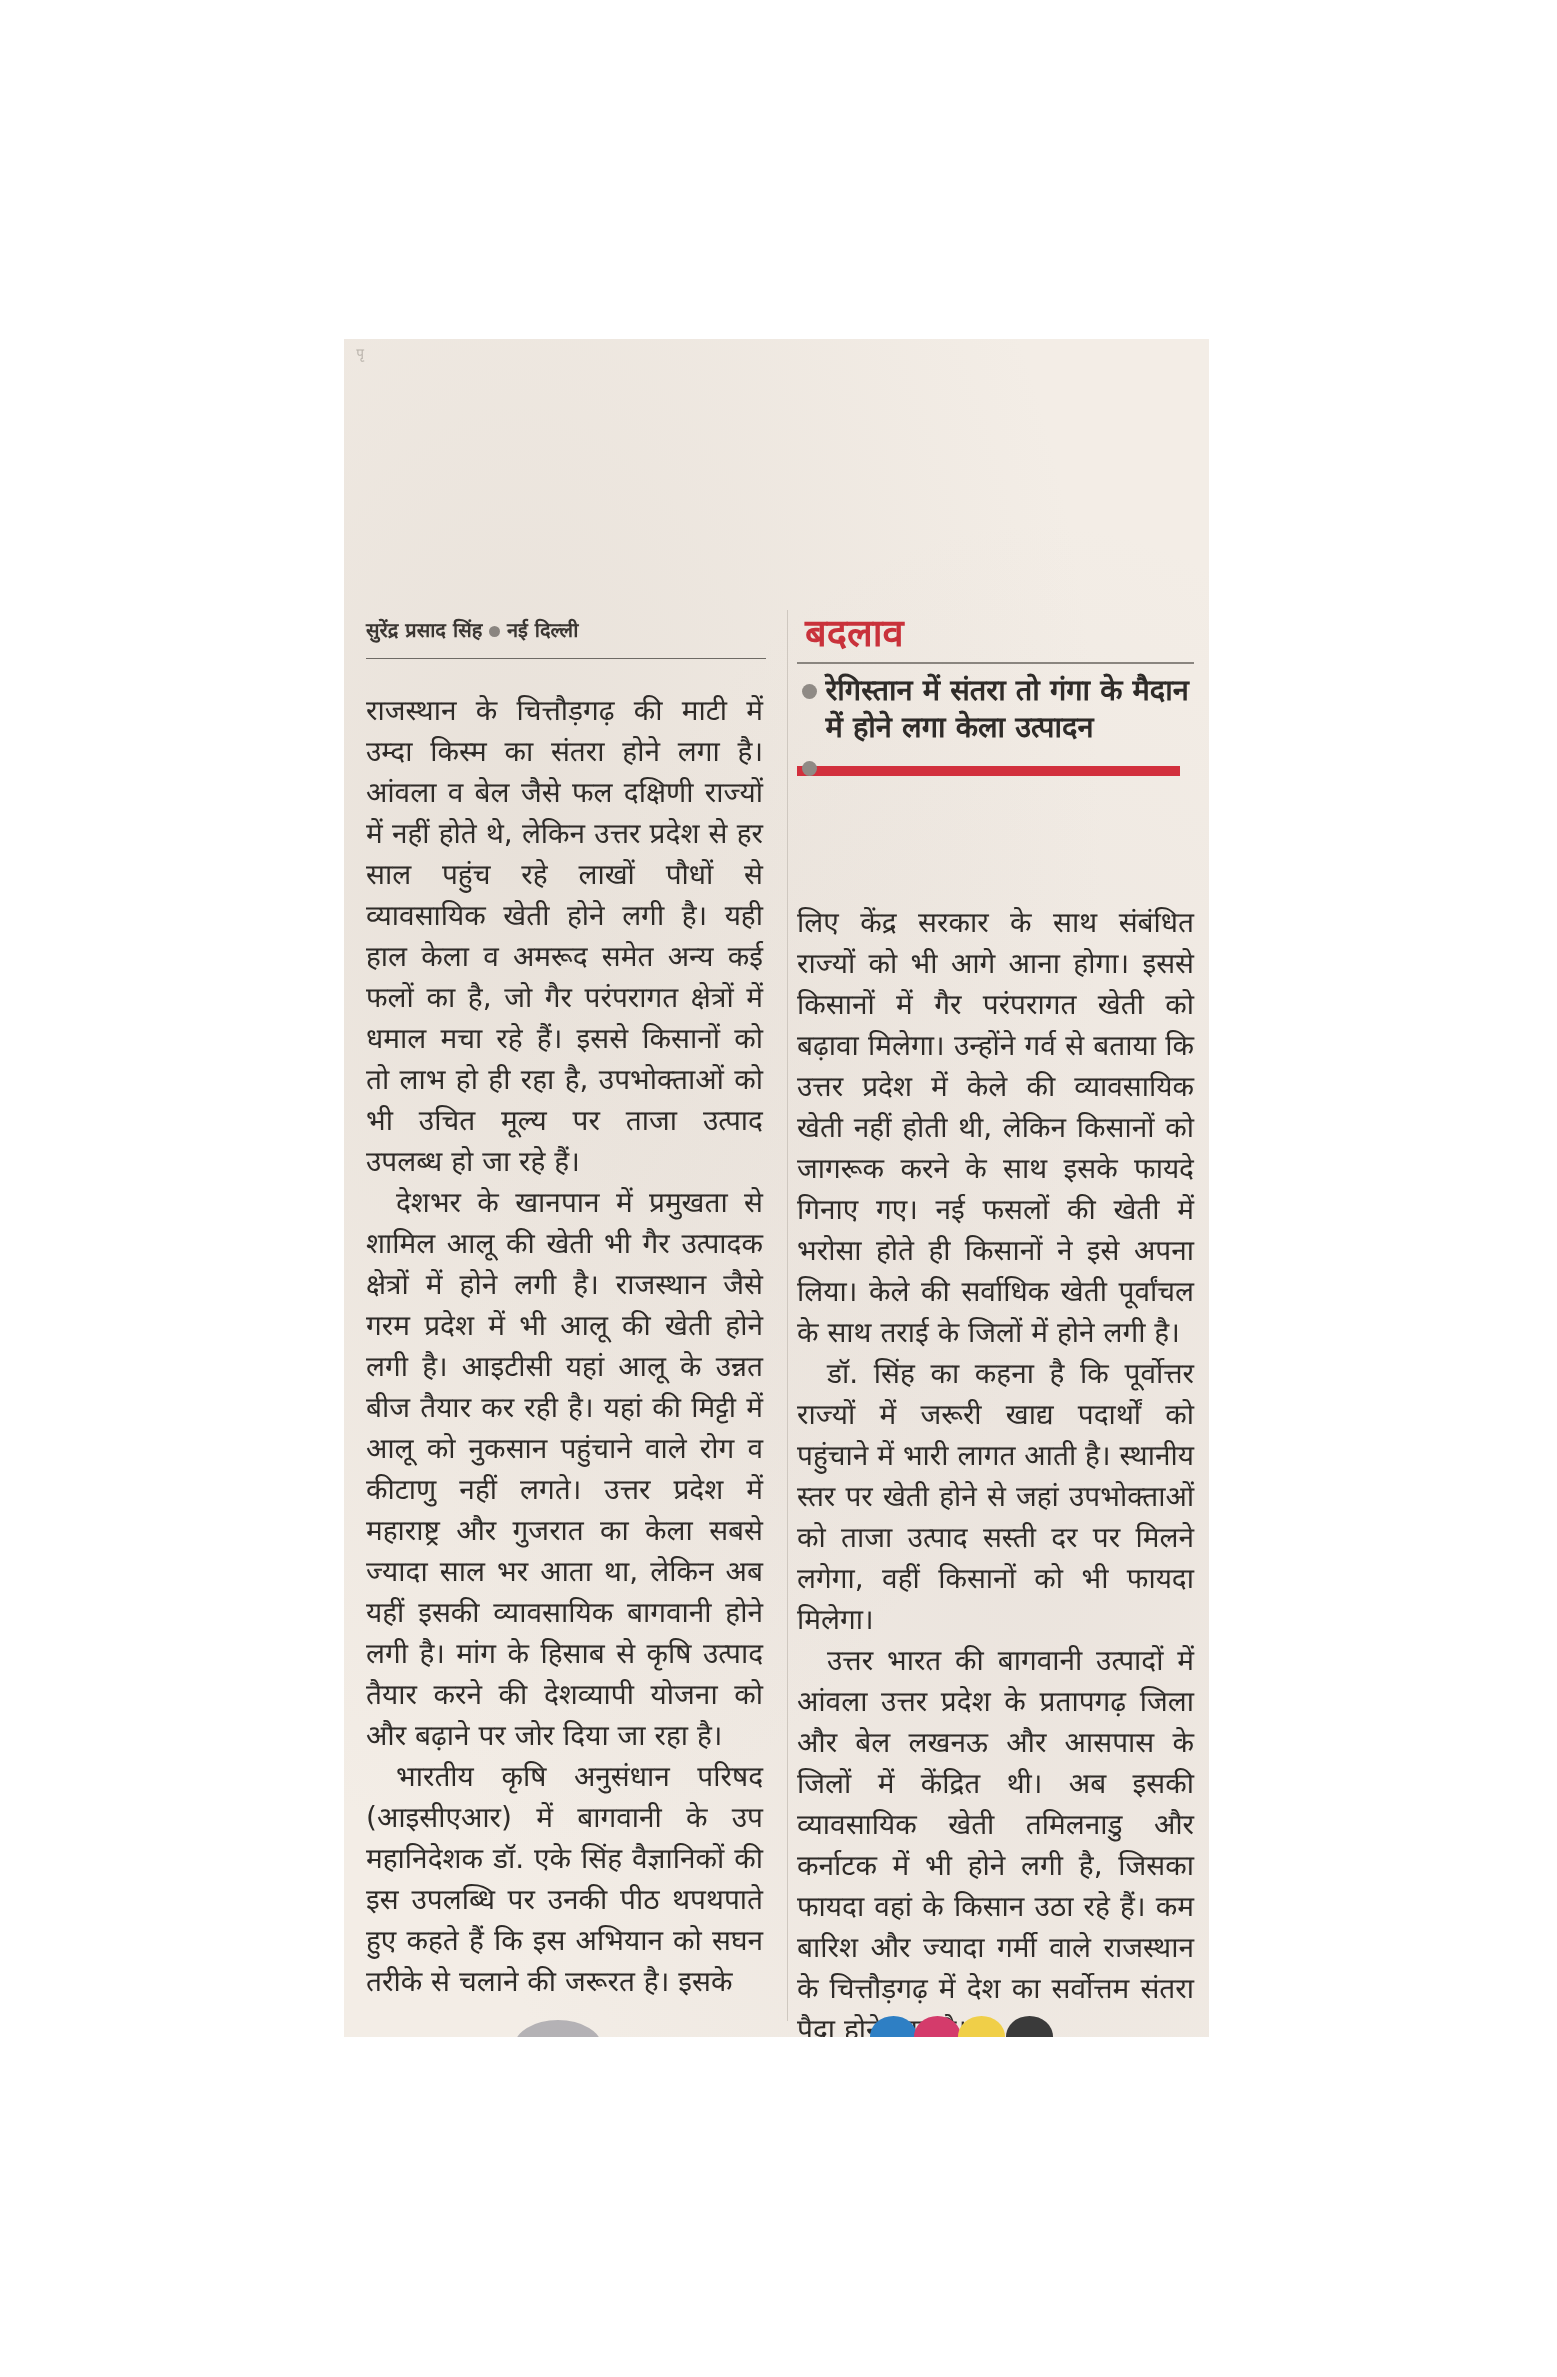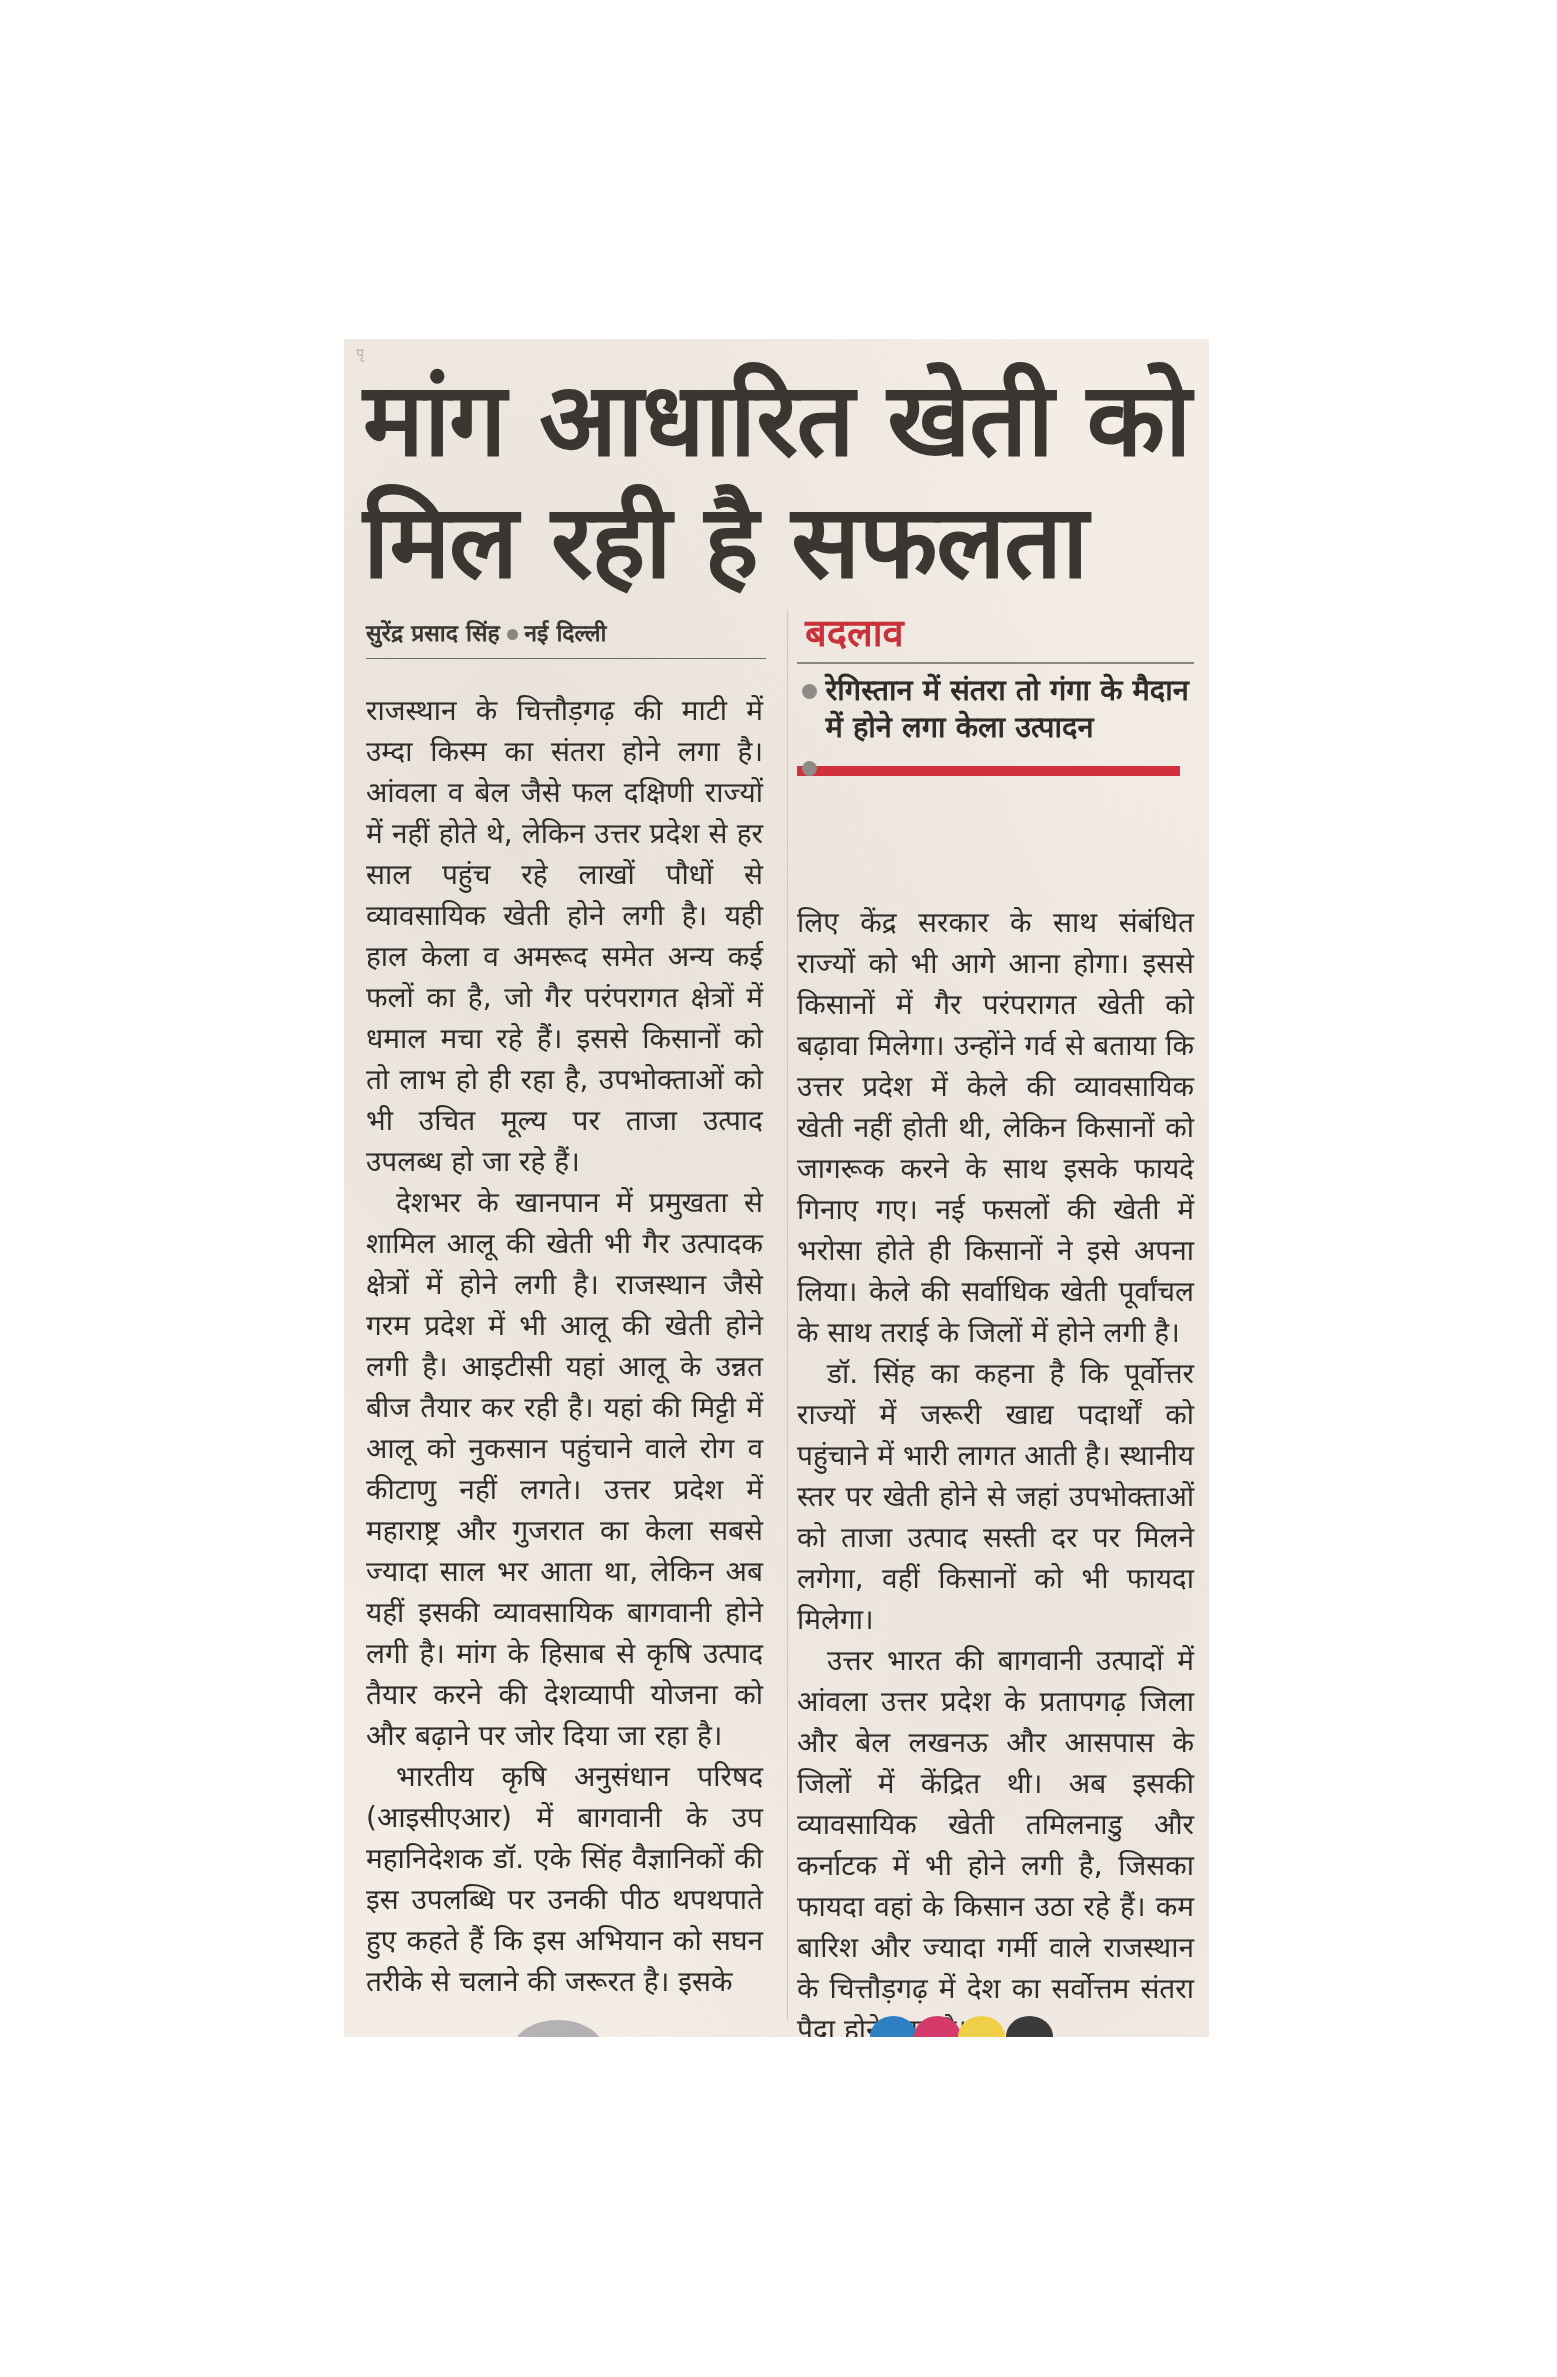--- a/index.html
+++ b/index.html
@@ -20,21 +20,21 @@
       position: absolute; left: 12.2px; top: 4.1px; font-size: 13.6px; color: #b8b2aa;
     }
     .headline {
       position: absolute; left: 19px; top: 20.4px; width: 814px;
       font-size: 102px; line-height: 122px; font-weight: bold; color: #3a3632;
       letter-spacing: -1.4px;
     }
     .headline .line { display: block; white-space: nowrap; }
     .byline {
       position: absolute; left: 22px; top: 277px; width: 400px;
-      font-size: 23px; font-weight: bold; color: #3a3632; white-space: nowrap;
+      font-size: 20px; font-weight: bold; color: #3a3632; white-space: nowrap;
     }
     .byline .dot {
       display: inline-block; width: 11px; height: 11px; border-radius: 50%;
       background: #8a8580; margin: 0 6.8px; vertical-align: middle;
     }
     .rule-byline {
       position: absolute; left: 22px; top: 319px; width: 400px; height: 1.4px; background: #6e6a65;
     }
     .col-divider {
       position: absolute; left: 443px; top: 271px; width: 1.4px; height: 1411px; background: #cfc8c0;
@@ -73,24 +73,20 @@
     .reg-magenta { left: 570px; background: #d43b6b; }
     .reg-yellow { left: 614px; background: #f0cf48; }
     .reg-black { left: 662px; background: #3a3a3a; }
   </style>
 </head>
 <body>
 
 <div class="clipping">
   <div class="page-mark">पृ</div>
 
-  <h1 class="headline" style="margin:0;">
-    <span class="line">मांग आधारित खेती को</span>
-    <span class="line">मिल रही है सफलता</span>
-  </h1>
 
   <div class="byline">
     <span>सुरेंद्र प्रसाद सिंह</span><span class="dot"></span><span>नई दिल्ली</span>
   </div>
   <div class="rule-byline"></div>
 
   <div class="col-divider"></div>
 
   <div class="col col-left">
     <p>राजस्थान के चित्तौड़गढ़ की माटी में उम्दा किस्म का संतरा होने लगा है। आंवला व बेल जैसे फल दक्षिणी राज्यों में नहीं होते थे, लेकिन उत्तर प्रदेश से हर साल पहुंच रहे लाखों पौधों से व्यावसायिक खेती होने लगी है। यही हाल केला व अमरूद समेत अन्य कई फलों का है, जो गैर परंपरागत क्षेत्रों में धमाल मचा रहे हैं। इससे किसानों को तो लाभ हो ही रहा है, उपभोक्ताओं को भी उचित मूल्य पर ताजा उत्पाद उपलब्ध हो जा रहे हैं।</p>

